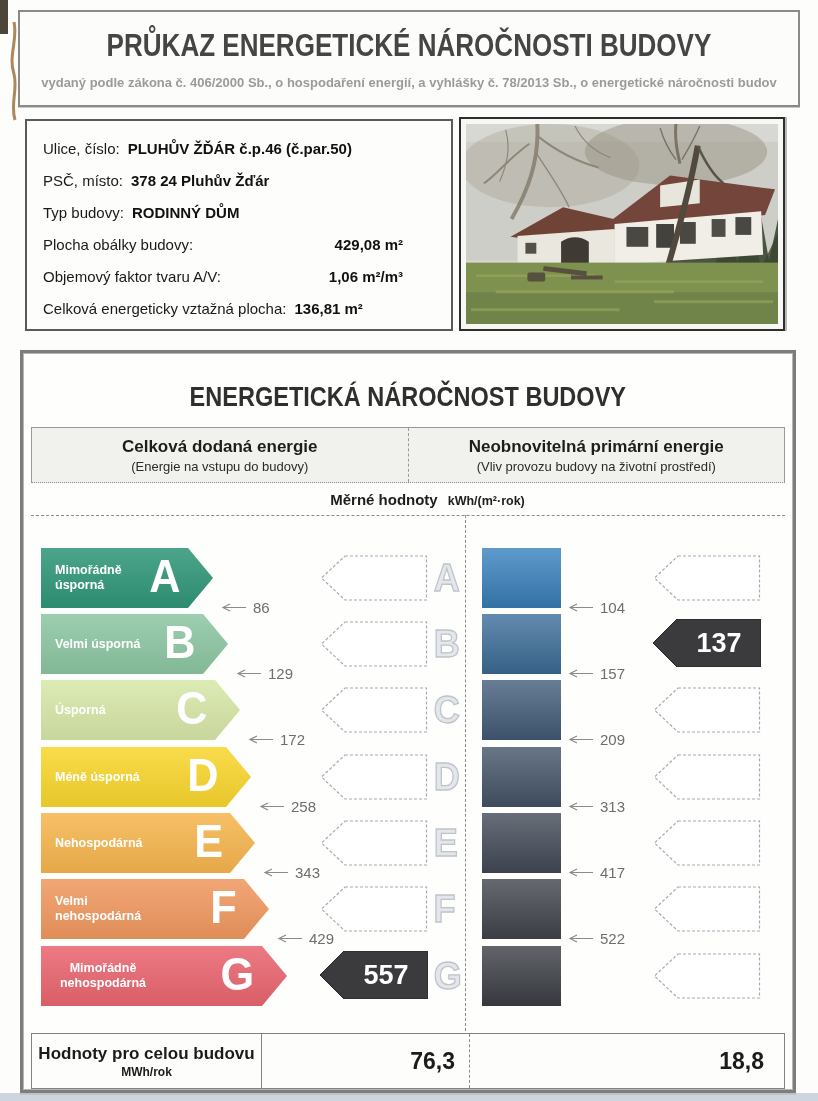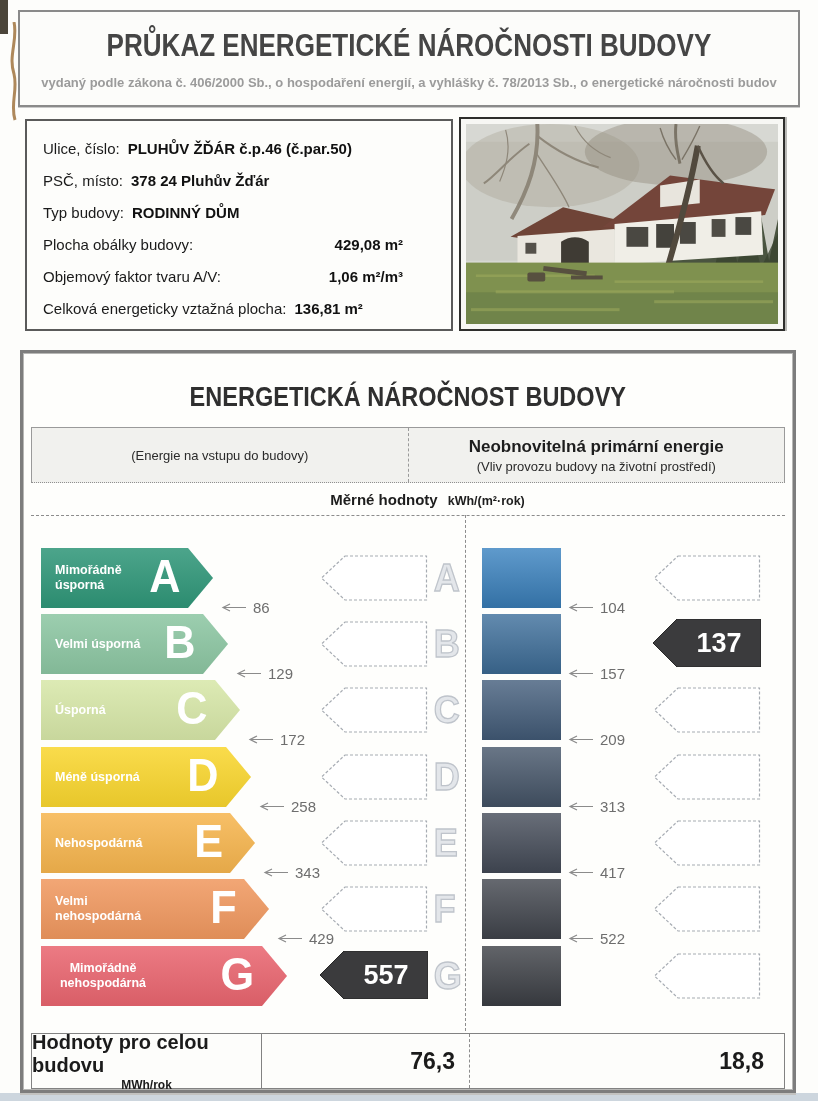--- a/index.html
+++ b/index.html
@@ -77,21 +77,21 @@
   .ind{position:absolute;width:108px;height:48px;}
   .ind svg{position:absolute;left:0;top:0;width:100%;height:100%;}
   .indval{position:absolute;left:24px;right:0;top:0;bottom:0;display:flex;align-items:center;
           justify-content:center;font-size:27px;font-weight:bold;color:#fff;}
 
   
   .bottomrow{position:absolute;left:8px;top:680px;width:754px;height:56px;border:1px solid #828282;
              display:flex;box-sizing:border-box;background:#fdfdfb;}
   .bcell{box-sizing:border-box;display:flex;align-items:center;justify-content:flex-end;}
   .bleft{width:230px;border-right:1px solid #828282;flex-direction:column;justify-content:center;gap:1px;}
-  .blabel{font-size:20px;font-weight:bold;color:#1b1b1b;}
+  .blabel{font-size:17px;font-weight:bold;color:#1b1b1b;}
   .bunit{font-size:12px;font-weight:bold;color:#1b1b1b;}
   .bmid{width:208px;border-right:1px dashed #8c8c8c;padding-right:14px;}
   .bright{flex:1;padding-right:20px;}
   .bval{font-size:23px;font-weight:bold;color:#1b1b1b;}
 </style>
 </head>
 <body>
 
 <div class="page">
 
@@ -185,20 +185,21 @@
         <rect x="62" y="150" width="18" height="9" rx="2"></rect>
       </g>
     </svg>
   </div>
 
   <div class="main-box">
     <div class="mheading"><span class="cond">ENERGETICKÁ NÁROČNOST BUDOVY</span></div>
 
     <div class="colhead">
       <div class="colcell">
+        <span class="coltitle">Celková dodaná energie</span>
         <span class="colsub">(Energie na vstupu do budovy)</span>
       </div>
       <div class="colcell">
         <span class="coltitle">Neobnovitelná primární energie</span>
         <span class="colsub">(Vliv provozu budovy na životní prostředí)</span>
       </div>
     </div>
 
     <div class="mernerow">
       <span class="merne-label">Měrné hodnoty</span><span class="merne-unit">kWh/(m²·rok)</span>

